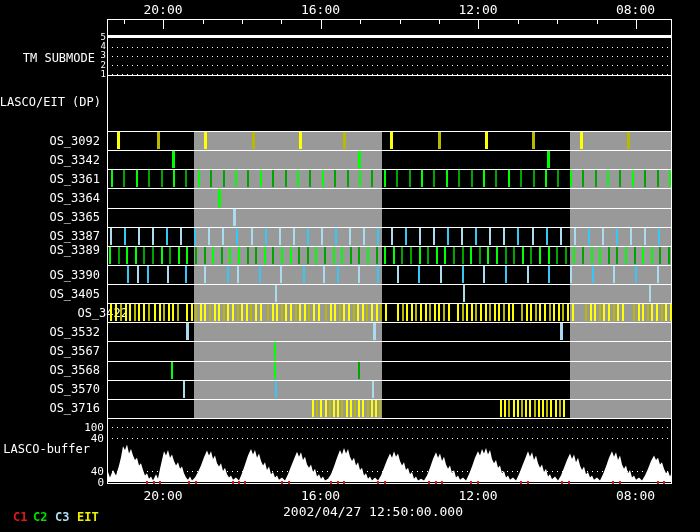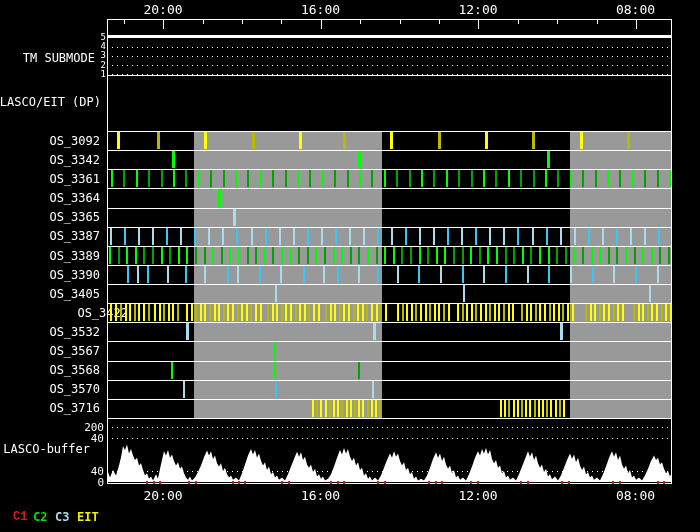--- a/index.html
+++ b/index.html
@@ -23,20 +23,21 @@
   .date-label{font-size:13px;transform:translateX(-50%);}
 </style>
 </head>
 <body>
 
 <div id="screen">
 
   <div class="lbl panel-label" style="top:52px;right:605px;">TM SUBMODE</div>
   <div class="lbl panel-label" style="top:96px;right:599px;">LASCO/EIT (DP)</div>
   <div class="lbl panel-label" style="top:443px;right:610px;">LASCO-buffer</div>
+  <div class="lbl date-label" style="top:505px;left:373px;">2002/04/27 12:50:00.000</div>
 <div class="gray-band" style="left: 194px; top: 131px; width: 188px; height: 287px;"></div>
     <div class="gray-band" style="left: 570px; top: 131px; width: 101px; height: 287px;"></div>
     <div class="hline" style="left: 107px; top: 19px; width: 564px;"></div>
     <div class="hline" style="left: 107px; top: 75px; width: 564px;"></div>
     <div class="hline" style="left: 107px; top: 131px; width: 564px;"></div>
     <div class="hline" style="left: 107px; top: 418px; width: 564px;"></div>
     <div class="hline" style="left: 107px; top: 483px; width: 564px;"></div>
     <div class="hline" style="left: 107px; top: 150.133px; width: 564px;"></div>
     <div class="hline" style="left: 107px; top: 169.267px; width: 564px;"></div>
     <div class="hline" style="left: 107px; top: 188.4px; width: 564px;"></div>
@@ -187,21 +188,21 @@
     <div class="tick" style="left: 531.5px; top: 227.667px; width: 2px; height: 17.1333px; background: rgb(169, 220, 239);"></div>
     <div class="tick" style="left: 545.55px; top: 227.667px; width: 2px; height: 17.1333px; background: rgb(56, 198, 244);"></div>
     <div class="tick" style="left: 559.6px; top: 227.667px; width: 2px; height: 17.1333px; background: rgb(169, 220, 239);"></div>
     <div class="tick" style="left: 573.65px; top: 227.667px; width: 2px; height: 17.1333px; background: rgb(169, 220, 239);"></div>
     <div class="tick" style="left: 587.7px; top: 227.667px; width: 2px; height: 17.1333px; background: rgb(56, 198, 244);"></div>
     <div class="tick" style="left: 601.75px; top: 227.667px; width: 2px; height: 17.1333px; background: rgb(169, 220, 239);"></div>
     <div class="tick" style="left: 615.8px; top: 227.667px; width: 2px; height: 17.1333px; background: rgb(56, 198, 244);"></div>
     <div class="tick" style="left: 629.85px; top: 227.667px; width: 2px; height: 17.1333px; background: rgb(169, 220, 239);"></div>
     <div class="tick" style="left: 643.9px; top: 227.667px; width: 2px; height: 17.1333px; background: rgb(169, 220, 239);"></div>
     <div class="tick" style="left: 657.95px; top: 227.667px; width: 2px; height: 17.1333px; background: rgb(56, 198, 244);"></div>
-    <div class="lbl row-label" style="right: 600px; top: 250px; width: 70px;">OS_3389</div>
+    <div class="lbl row-label" style="right: 600px; top: 244px; width: 70px;">OS_3389</div>
     <div class="tick" style="left: 109px; top: 246.8px; width: 2px; height: 17.1333px; background: rgb(0, 255, 0);"></div>
     <div class="tick" style="left: 117.6px; top: 246.8px; width: 2px; height: 17.1333px; background: rgb(0, 164, 0);"></div>
     <div class="tick" style="left: 126.2px; top: 246.8px; width: 2px; height: 17.1333px; background: rgb(0, 255, 0);"></div>
     <div class="tick" style="left: 134.8px; top: 246.8px; width: 2px; height: 17.1333px; background: rgb(0, 255, 0);"></div>
     <div class="tick" style="left: 143.4px; top: 246.8px; width: 2px; height: 17.1333px; background: rgb(0, 164, 0);"></div>
     <div class="tick" style="left: 152px; top: 246.8px; width: 2px; height: 17.1333px; background: rgb(0, 164, 0);"></div>
     <div class="tick" style="left: 160.6px; top: 246.8px; width: 2px; height: 17.1333px; background: rgb(0, 255, 0);"></div>
     <div class="tick" style="left: 169.2px; top: 246.8px; width: 2px; height: 17.1333px; background: rgb(0, 164, 0);"></div>
     <div class="tick" style="left: 177.8px; top: 246.8px; width: 2px; height: 17.1333px; background: rgb(0, 255, 0);"></div>
     <div class="tick" style="left: 186.4px; top: 246.8px; width: 2px; height: 17.1333px; background: rgb(0, 255, 0);"></div>
@@ -452,21 +453,21 @@
     <div class="tick" style="left: 537.8px; top: 399.867px; width: 2px; height: 17.1333px; background: rgb(255, 255, 0);"></div>
     <div class="tick" style="left: 542px; top: 399.867px; width: 2px; height: 17.1333px; background: rgb(255, 255, 0);"></div>
     <div class="tick" style="left: 546.2px; top: 399.867px; width: 2px; height: 17.1333px; background: rgb(185, 185, 0);"></div>
     <div class="tick" style="left: 550.4px; top: 399.867px; width: 2px; height: 17.1333px; background: rgb(255, 255, 0);"></div>
     <div class="tick" style="left: 554.6px; top: 399.867px; width: 2px; height: 17.1333px; background: rgb(255, 255, 0);"></div>
     <div class="tick" style="left: 558.8px; top: 399.867px; width: 2px; height: 17.1333px; background: rgb(185, 185, 0);"></div>
     <div class="tick" style="left: 563px; top: 399.867px; width: 2px; height: 17.1333px; background: rgb(255, 255, 0);"></div>
     <div class="dotline" style="left: 107px; top: 427px; width: 564px;"></div>
     <div class="dotline" style="left: 107px; top: 438px; width: 564px;"></div>
     <div class="dotline" style="left: 107px; top: 471px; width: 564px;"></div>
-    <div class="lbl ytick" style="right: 596px; top: 422px;">200</div>
+    <div class="lbl ytick" style="right: 596px; top: 422px;">100</div>
     <div class="lbl ytick" style="right: 596px; top: 433px;">40</div>
     <div class="lbl ytick" style="right: 596px; top: 466px;">40</div>
     <div class="lbl ytick" style="right: 596px; top: 477px;">0</div>
     <svg width="564" height="65" viewBox="0 0 564 65" style="position: absolute; left: 107px; top: 418px;">
       <polygon points="0,64 1.0,54.1 3.0,59.6 6.0,51.9 9.0,57.4 12.0,47.5 14.0,39.3 16.0,28.3 18.0,32.1 20.0,26.6 22.0,35.4 24.0,31.0 26.0,37.6 28.0,42.0 30.0,39.8 32.0,47.5 34.0,45.3 36.0,51.9 38.0,57.4 40.0,55.2 42.0,60.7 44.0,58.5 46.0,62.4 49.0,56.3 51.0,60.7 53.0,50.8 55.0,42.0 57.0,33.2 59.0,37.6 61.0,32.1 63.0,39.8 65.0,36.5 67.0,43.1 69.0,47.5 71.0,44.2 73.0,50.8 75.0,48.6 77.0,55.2 79.0,59.6 81.0,61.8 83.0,58.5 85.0,62.4 88.0,59.6 91.0,54.1 94.0,47.5 97.0,39.3 100.0,32.6 102.0,37.6 104.0,33.2 106.0,40.9 108.0,37.6 110.0,45.3 112.0,48.6 114.0,45.3 116.0,53.0 118.0,49.7 120.0,56.3 122.0,59.6 124.0,57.4 126.0,61.8 129.0,59.6 132.0,62.4 135.0,55.2 138.0,46.4 141.0,37.6 144.0,31.0 146.0,36.5 148.0,32.1 150.0,39.8 152.0,35.4 154.0,43.1 156.0,47.5 158.0,44.2 160.0,51.9 162.0,48.6 164.0,56.3 166.0,54.1 168.0,59.6 170.0,57.4 172.0,61.8 175.0,59.6 178.0,62.4 181.0,56.3 184.0,48.6 187.0,40.9 190.0,33.8 192.0,38.7 194.0,34.3 196.0,42.0 198.0,38.7 200.0,46.4 202.0,49.7 204.0,46.4 206.0,54.1 208.0,50.8 210.0,58.5 212.0,56.3 214.0,60.7 216.0,58.5 218.0,62.4 221.0,60.7 224.0,56.3 227.0,48.6 230.0,39.8 233.0,32.1 235.0,36.5 237.0,29.9 239.0,35.4 241.0,31.0 243.0,38.7 245.0,43.1 247.0,39.8 249.0,47.5 251.0,44.2 253.0,51.9 255.0,49.7 257.0,57.4 259.0,55.2 261.0,60.7 263.0,58.5 265.0,62.4 268.0,59.6 271.0,62.4 274.0,57.4 277.0,49.7 280.0,42.0 283.0,35.4 285.0,39.8 287.0,33.2 289.0,38.7 291.0,35.4 293.0,43.1 295.0,47.5 297.0,44.2 299.0,51.9 301.0,49.7 303.0,56.3 305.0,54.1 307.0,60.7 309.0,58.5 311.0,62.4 314.0,60.7 317.0,62.4 320.0,57.4 323.0,49.7 326.0,40.9 329.0,34.3 331.0,39.8 333.0,35.4 335.0,43.1 337.0,38.7 339.0,46.4 341.0,50.8 343.0,47.5 345.0,55.2 347.0,51.9 349.0,59.6 351.0,57.4 353.0,61.8 356.0,59.6 359.0,62.4 362.0,56.3 365.0,48.6 368.0,39.8 371.0,33.2 373.0,37.6 375.0,31.0 377.0,35.4 379.0,29.9 381.0,36.5 383.0,32.1 385.0,40.9 387.0,45.3 389.0,42.0 391.0,49.7 393.0,47.5 395.0,55.2 397.0,53.0 399.0,59.6 401.0,57.4 403.0,61.8 406.0,59.6 409.0,62.4 412.0,56.3 415.0,48.6 418.0,40.9 421.0,33.2 423.0,38.7 425.0,34.3 427.0,42.0 429.0,37.6 431.0,45.3 433.0,49.7 435.0,46.4 437.0,54.1 439.0,50.8 441.0,58.5 443.0,56.3 445.0,61.3 448.0,58.5 451.0,62.4 454.0,57.4 457.0,49.7 460.0,42.0 463.0,35.4 465.0,40.9 467.0,36.5 469.0,44.2 471.0,39.8 473.0,47.5 475.0,51.9 477.0,48.6 479.0,56.3 481.0,54.1 483.0,59.6 485.0,57.4 487.0,61.8 490.0,59.6 493.0,62.4 496.0,56.3 499.0,48.6 502.0,39.8 505.0,33.2 507.0,38.7 509.0,34.3 511.0,42.0 513.0,37.6 515.0,46.4 517.0,50.8 519.0,47.5 521.0,55.2 523.0,51.9 525.0,59.6 527.0,57.4 529.0,61.8 532.0,59.6 535.0,62.4 538.0,57.4 541.0,50.8 544.0,43.1 547.0,37.6 549.0,42.0 551.0,39.8 553.0,46.4 555.0,44.2 557.0,50.8 559.0,55.2 561.0,53.0 563.0,58.5 564.0,56.3 564,64" fill="#fff"></polygon>
     </svg>
     <div class="tick" style="left: 146px; top: 481px; width: 2px; height: 3px; background: rgb(224, 24, 24); z-index: 3;"></div>
     <div class="tick" style="left: 153px; top: 481px; width: 2px; height: 3px; background: rgb(224, 24, 24); z-index: 3;"></div>
     <div class="tick" style="left: 159px; top: 481px; width: 2px; height: 3px; background: rgb(224, 24, 24); z-index: 3;"></div>
     <div class="tick" style="left: 188px; top: 481px; width: 2px; height: 3px; background: rgb(224, 24, 24); z-index: 3;"></div>
@@ -487,17 +488,17 @@
     <div class="tick" style="left: 470px; top: 481px; width: 2px; height: 3px; background: rgb(224, 24, 24); z-index: 3;"></div>
     <div class="tick" style="left: 477px; top: 481px; width: 2px; height: 3px; background: rgb(224, 24, 24); z-index: 3;"></div>
     <div class="tick" style="left: 520px; top: 481px; width: 2px; height: 3px; background: rgb(224, 24, 24); z-index: 3;"></div>
     <div class="tick" style="left: 527px; top: 481px; width: 2px; height: 3px; background: rgb(224, 24, 24); z-index: 3;"></div>
     <div class="tick" style="left: 561px; top: 481px; width: 2px; height: 3px; background: rgb(224, 24, 24); z-index: 3;"></div>
     <div class="tick" style="left: 568px; top: 481px; width: 2px; height: 3px; background: rgb(224, 24, 24); z-index: 3;"></div>
     <div class="tick" style="left: 612px; top: 481px; width: 2px; height: 3px; background: rgb(224, 24, 24); z-index: 3;"></div>
     <div class="tick" style="left: 619px; top: 481px; width: 2px; height: 3px; background: rgb(224, 24, 24); z-index: 3;"></div>
     <div class="tick" style="left: 657px; top: 481px; width: 2px; height: 3px; background: rgb(224, 24, 24); z-index: 3;"></div>
     <div class="tick" style="left: 663px; top: 481px; width: 2px; height: 3px; background: rgb(224, 24, 24); z-index: 3;"></div>
-    <div class="lbl legend-item" style="left: 13px; top: 511px; color: rgb(224, 24, 24); font-family: Liberation Mono, monospace;">C1</div>
+    <div class="lbl legend-item" style="left: 13px; top: 511px; color: rgb(224, 24, 24);">C1</div>
     <div class="lbl legend-item" style="left: 33px; top: 511px; color: rgb(0, 224, 0);">C2</div>
     <div class="lbl legend-item" style="left: 55px; top: 511px; color: rgb(169, 220, 239);">C3</div>
     <div class="lbl legend-item" style="left: 77px; top: 511px; color: rgb(240, 240, 0);">EIT</div>
   </div>
 
 </body></html>

